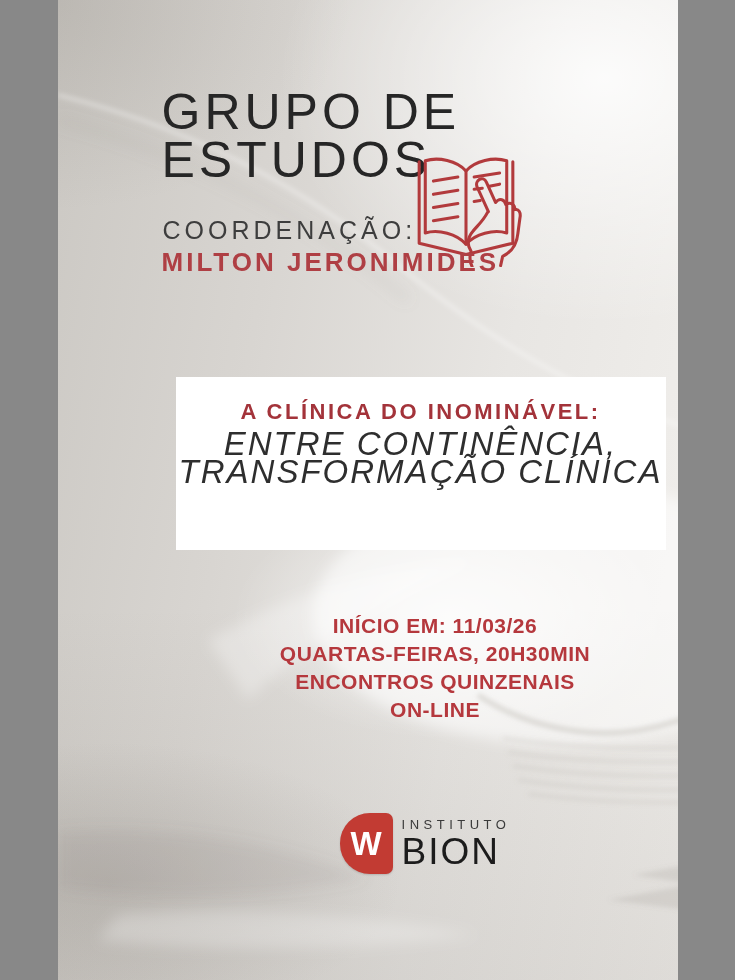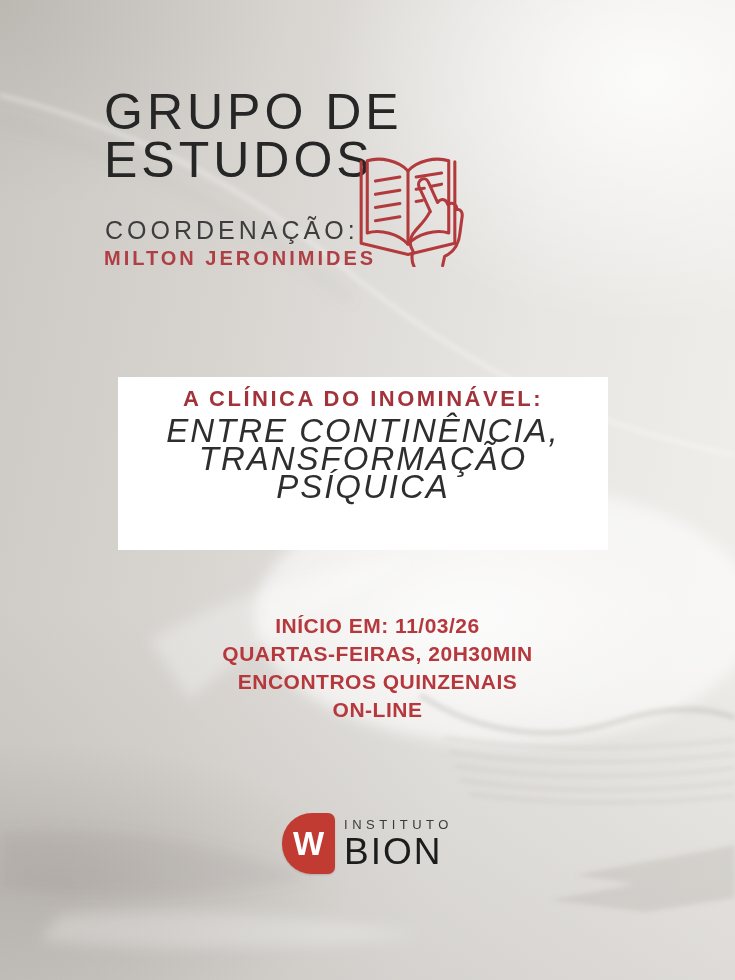--- a/index.html
+++ b/index.html
@@ -1,18 +1,18 @@
 <!DOCTYPE html>
 <html><head>
 <meta charset="utf-8">
 <style>
   html,body{margin:0;padding:0;background:#888;}
   .poster{
     position:relative;
-    width:735px;height:980px;
+    width:620px;height:980px;
     margin:0 auto;
     overflow:hidden;
     font-family:"Liberation Sans", sans-serif;
     background:
       radial-gradient(ellipse 420px 200px at 8% 90%, rgba(112,106,98,0.20), rgba(112,106,98,0) 70%),
       radial-gradient(ellipse 300px 170px at 63% 63%, rgba(255,255,255,0.75), rgba(255,255,255,0) 72%),
       radial-gradient(ellipse 500px 380px at 88% 8%, rgba(255,255,255,0.85), rgba(255,255,255,0) 65%),
       radial-gradient(ellipse 420px 300px at 0% 0%, rgba(118,112,104,0.18), rgba(118,112,104,0) 70%),
       linear-gradient(to bottom, rgba(0,0,0,0) 62%, rgba(118,112,104,0.10) 84%, rgba(118,112,104,0.16) 100%),
       linear-gradient(100deg, #cbc8c3 0%, #d8d5d1 32%, #e8e6e3 65%, #f2f0ed 100%);
@@ -23,27 +23,27 @@
     font-size:50px;line-height:48px;font-weight:300;
     letter-spacing:4px;color:#262626;
   }
   .book-icon{position:absolute;left:352px;top:139px;}
   .coordination-label{
     position:absolute;left:105px;top:216px;
     font-size:25px;font-weight:300;letter-spacing:4px;color:#3d3d3d;
   }
   .coordinator-name{
     position:absolute;left:104px;top:247px;
-    font-size:20px;font-weight:bold;letter-spacing:3px;color:#af3f44;
+    font-size:26px;font-weight:bold;letter-spacing:3px;color:#af3f44;
   }
   .course-box{
     position:absolute;left:118px;top:377px;width:490px;height:173px;
     background:#ffffff;
     display:flex;flex-direction:column;align-items:center;justify-content:flex-start;
-    padding-top:8px;box-sizing:border-box;text-align:center;
+    padding-top:21px;box-sizing:border-box;text-align:center;
   }
   .course-title{
     font-size:22px;font-weight:bold;letter-spacing:2.5px;color:#a3333a;
     line-height:28px;margin-bottom:4px;
   }
   .course-subtitle{
     font-size:33px;font-style:italic;font-weight:300;letter-spacing:2px;
     color:#2e2e2e;line-height:28px;
   }
   .schedule{
@@ -124,21 +124,21 @@
       <path d="M76 72 C72 80 66 85 62 90 C56 97 56 104 60 110 C58 116 59 121 61 125"></path>
     </g>
   </svg>
 
   <div class="coordination-label">COORDENAÇÃO:</div>
   <div class="coordinator-name">MILTON JERONIMIDES</div>
 
   <div class="course-box">
     <div class="course-title">A CLÍNICA DO INOMINÁVEL:</div>
     <div class="course-subtitle">ENTRE CONTINÊNCIA,</div>
-    <div class="course-subtitle">TRANSFORMAÇÃO PSÍQUICA</div>
+    <div class="course-subtitle">TRANSFORMAÇÃO CLÍNICA</div>
   </div>
 
   <div class="schedule">
     <div>INÍCIO EM: 11/03/26</div>
     <div>QUARTAS-FEIRAS, 20H30MIN</div>
     <div>ENCONTROS QUINZENAIS</div>
     <div>ON-LINE</div>
   </div>
 
   <div class="logo">

